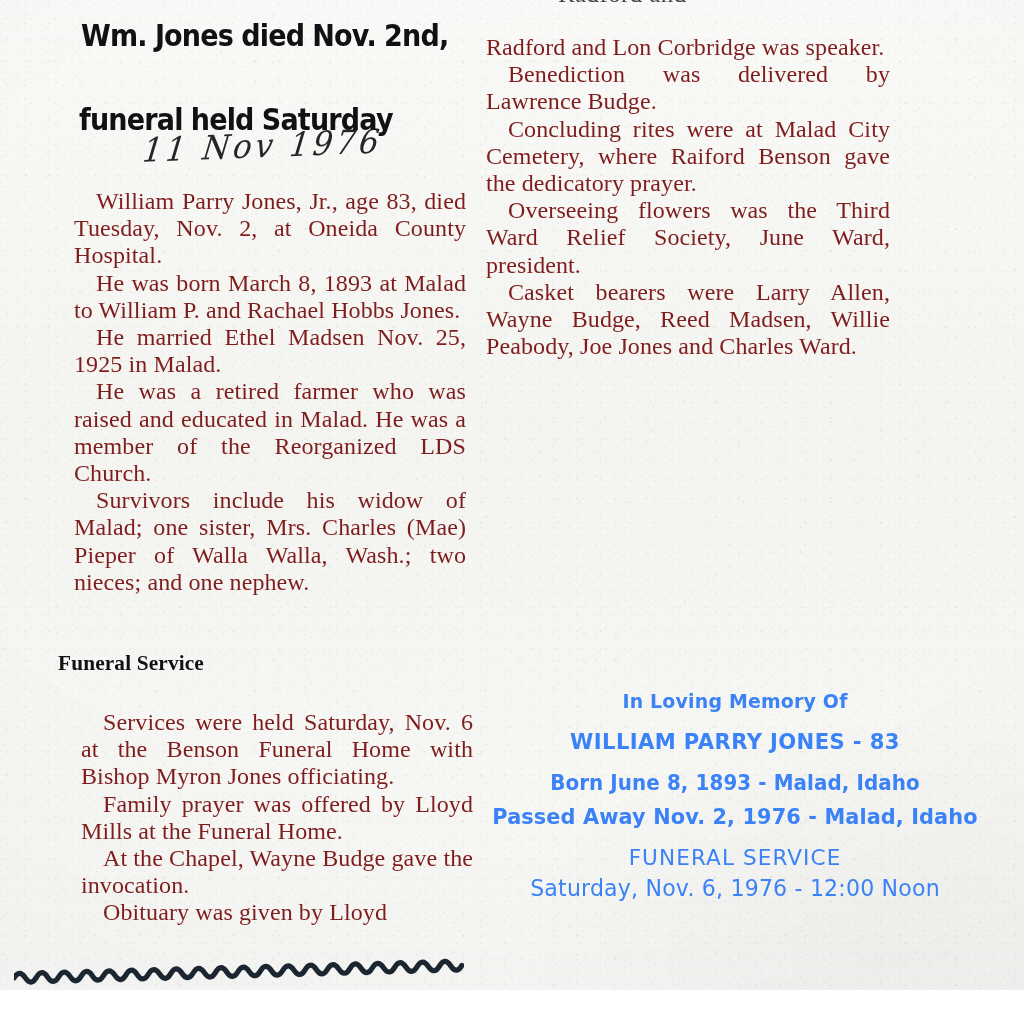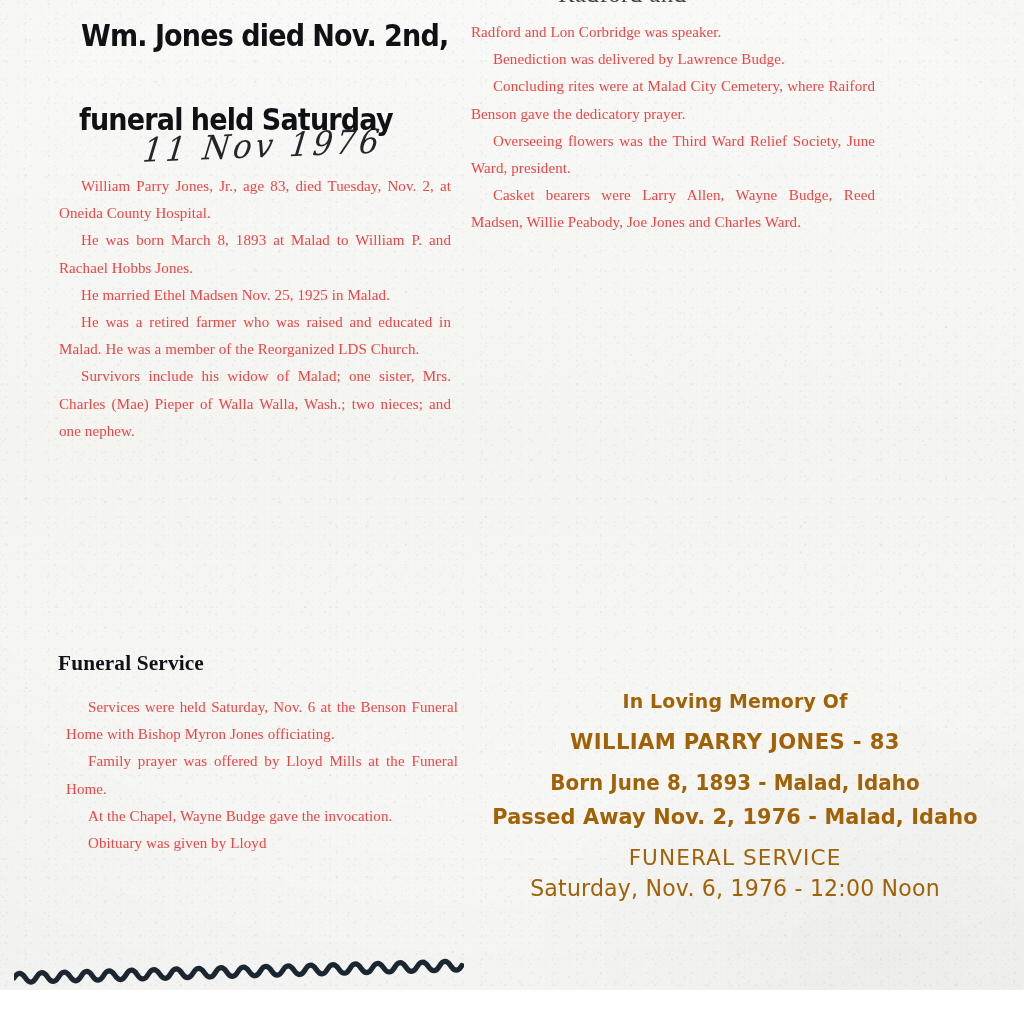--- a/index.html
+++ b/index.html
@@ -133,26 +133,26 @@
     color: #15161a;
     transform: rotate(-2.2deg) skewX(-9deg) scaleY(1.07);
     transform-origin: left center;
     white-space: nowrap;
     opacity: .93;
   }
 
   
   .body-text {
     font-family: "Liberation Serif", "DejaVu Serif", serif;
-    font-size: 15px;
+    font-size: 24px;
     line-height: 27.2px;
     text-align: justify;
     text-justify: inter-word;
-    color: #ef4444;
-    margin: 1px;
+    color: #7f1d1d;
+    margin: 16px;
     letter-spacing: .1px;
   }
   .body-text p {
     margin: 0;
     text-indent: 22px;
   }
   .body-text p.no-indent { text-indent: 0; }
 
   .subhead {
     font-family: "Liberation Serif", "DejaVu Serif", serif;
@@ -171,21 +171,21 @@
   #right-body     { position: absolute; left: 0px;  top: 18px;   width: 404px; }
 
   
   #memorial-card {
     position: absolute;
     left: 450px;
     top: 690px;
     width: 570px;
     text-align: center;
     font-family: "DejaVu Sans", "Liberation Sans", sans-serif;
-    color: #a16207;
+    color: #3b82f6;
   }
   .mem-line { white-space: nowrap; }
 
   #mem-in-loving-memory {
     font-weight: 700;
     font-size: 19.5px;
     letter-spacing: .2px;
     transform: scaleX(0.97);
     margin-bottom: 16px;
   }

